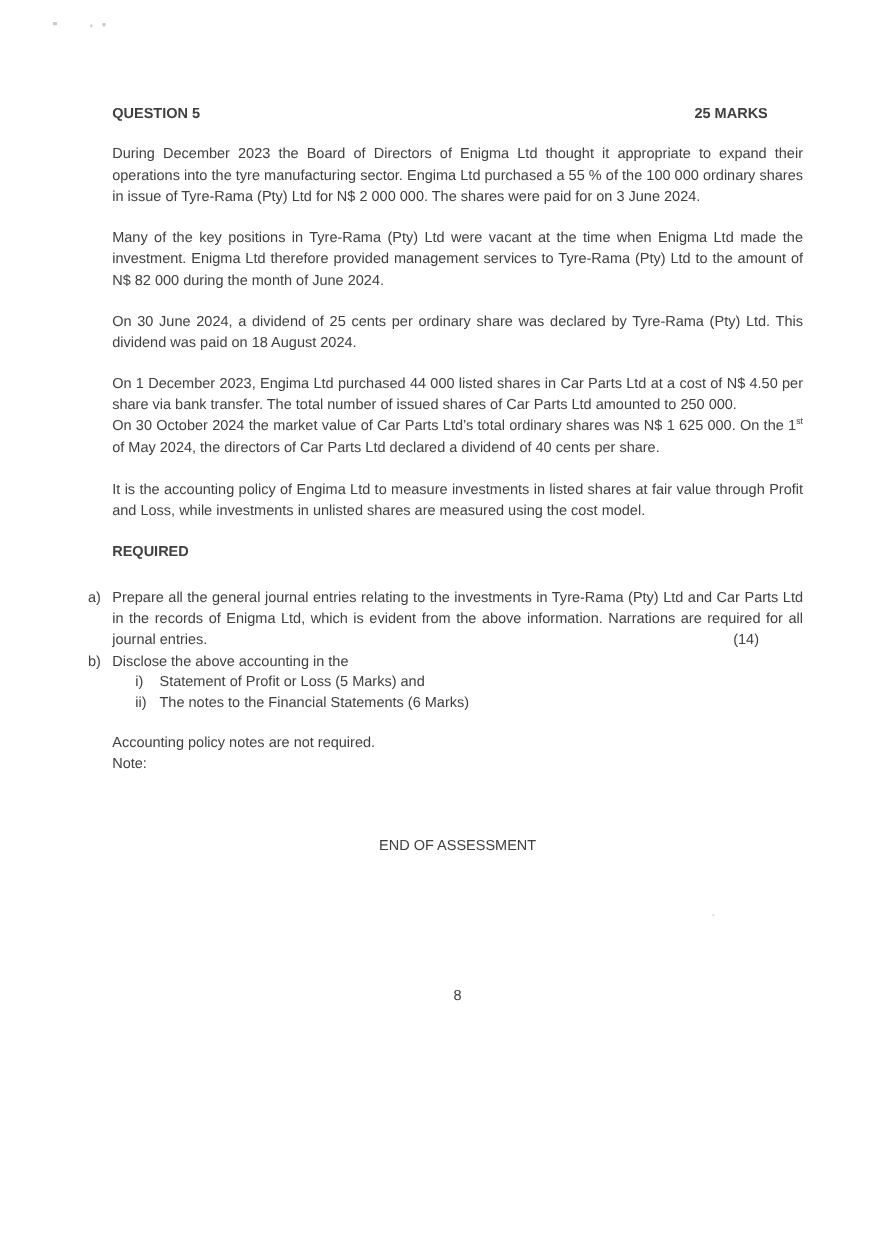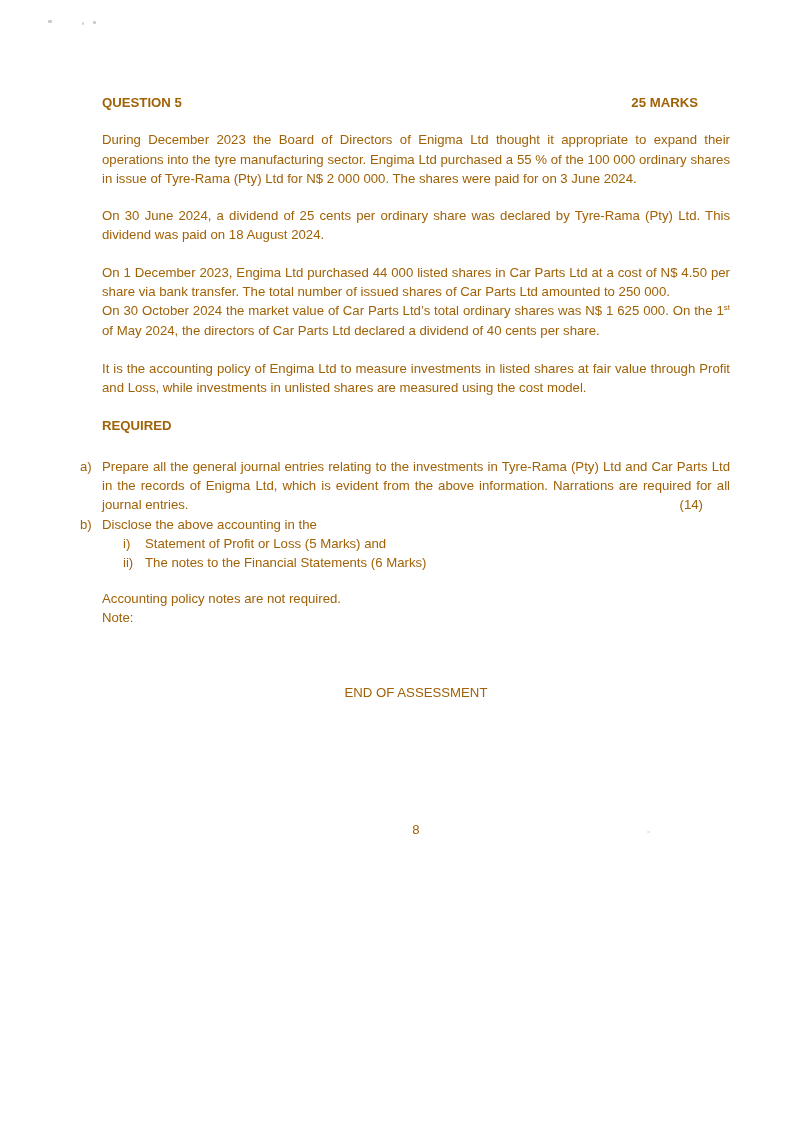--- a/index.html
+++ b/index.html
@@ -3,36 +3,36 @@
 <meta charset="utf-8">
 <style>
   html,body{margin:0;padding:0;background:#e8e8e8;}
   .page{
     position:relative;
     width:794px;height:1122px;
     background:#ffffff;
     margin:0 auto;
     overflow:hidden;
     font-family:"Liberation Sans", sans-serif;
-    color:#a16207;
+    color:#404040;
     font-size:13.2px;
     line-height:19.3px;
   }
   .content{position:absolute;left:102px;top:0;width:628px;}
   .doc-header{display:flex;justify-content:space-between;margin-top:93px;font-weight:bold;}
   .doc-header .marks{padding-right:32px;}
   .para{text-align:justify;margin:0;}
   .mt-p1{margin-top:17px;}
   .mt-std{margin-top:18px;}
   .mt-p6{margin-top:19px;}
   .required-heading{font-weight:bold;margin-top:18px;}
   .req-list{margin-top:22px;}
   .req-item{position:relative;text-align:justify;}
   .ab-marker{position:absolute;left:-22px;top:0;}
-  .mark-right{position:absolute;right:27px;bottom:0;}
+  .mark-right{position:absolute;right:40px;bottom:0;}
   .mark-right-top{position:absolute;right:27px;top:0;}
   .sub-item{position:relative;padding-left:43px;text-align:left;}
   .sub-marker{position:absolute;left:21px;top:0;}
   .note-block{margin-top:16px;}
   .end-line{margin-top:56px;text-align:center;font-weight:normal;}
   .page-number{margin-top:117px;text-align:center;}
   sup{font-size:8px;line-height:0;vertical-align:super;}
   .speck{position:absolute;background:#8c8c8c;border-radius:1px;}
   .speck-1{left:48px;top:20px;width:4px;height:3px;opacity:.45;}
   .speck-2{left:82px;top:22px;width:2px;height:3px;opacity:.4;}
@@ -52,20 +52,21 @@
   <div class="content">
 
     <div class="doc-header">
       <span>QUESTION 5</span>
       <span class="marks">25 MARKS</span>
     </div>
 
 
     <p class="para mt-std">During December 2023 the Board of Directors of Enigma Ltd thought it appropriate to expand their operations into the tyre manufacturing sector.   Engima Ltd purchased a 55 % of the 100 000 ordinary shares in issue of Tyre-Rama (Pty) Ltd  for N$ 2 000 000.  The shares were paid for on 3 June 2024.</p>
 
+    <p class="para mt-std">Many of the key positions in Tyre-Rama (Pty) Ltd were vacant at the time when Enigma Ltd made the investment.  Enigma Ltd therefore provided management services to Tyre-Rama (Pty) Ltd to the amount of N$ 82 000 during the month of June 2024.</p>
 
     <p class="para mt-std">On 30 June 2024, a dividend of 25 cents per ordinary share was declared by Tyre-Rama (Pty) Ltd. This dividend was paid on 18 August 2024.</p>
 
     <p class="para mt-std"><span>On 1 December 2023, Engima Ltd purchased 44 000 listed shares in Car Parts Ltd at a cost of N$ 4.50 per share via bank transfer.  The total number of issued shares of Car Parts Ltd amounted to 250 000.</span><br>
       <span>On 30 October 2024 the market value of Car Parts Ltd’s total ordinary shares was N$ 1 625 000. On the 1</span><sup>st</sup><span> of May 2024, the directors of Car Parts Ltd declared a dividend of 40 cents per share.</span></p>
 
     <p class="para mt-p6">It is the accounting policy of Engima Ltd to measure investments in listed shares at fair value through Profit and Loss, while investments in unlisted shares are measured using the cost model.</p>
 
     <div class="required-heading">REQUIRED</div>
 

